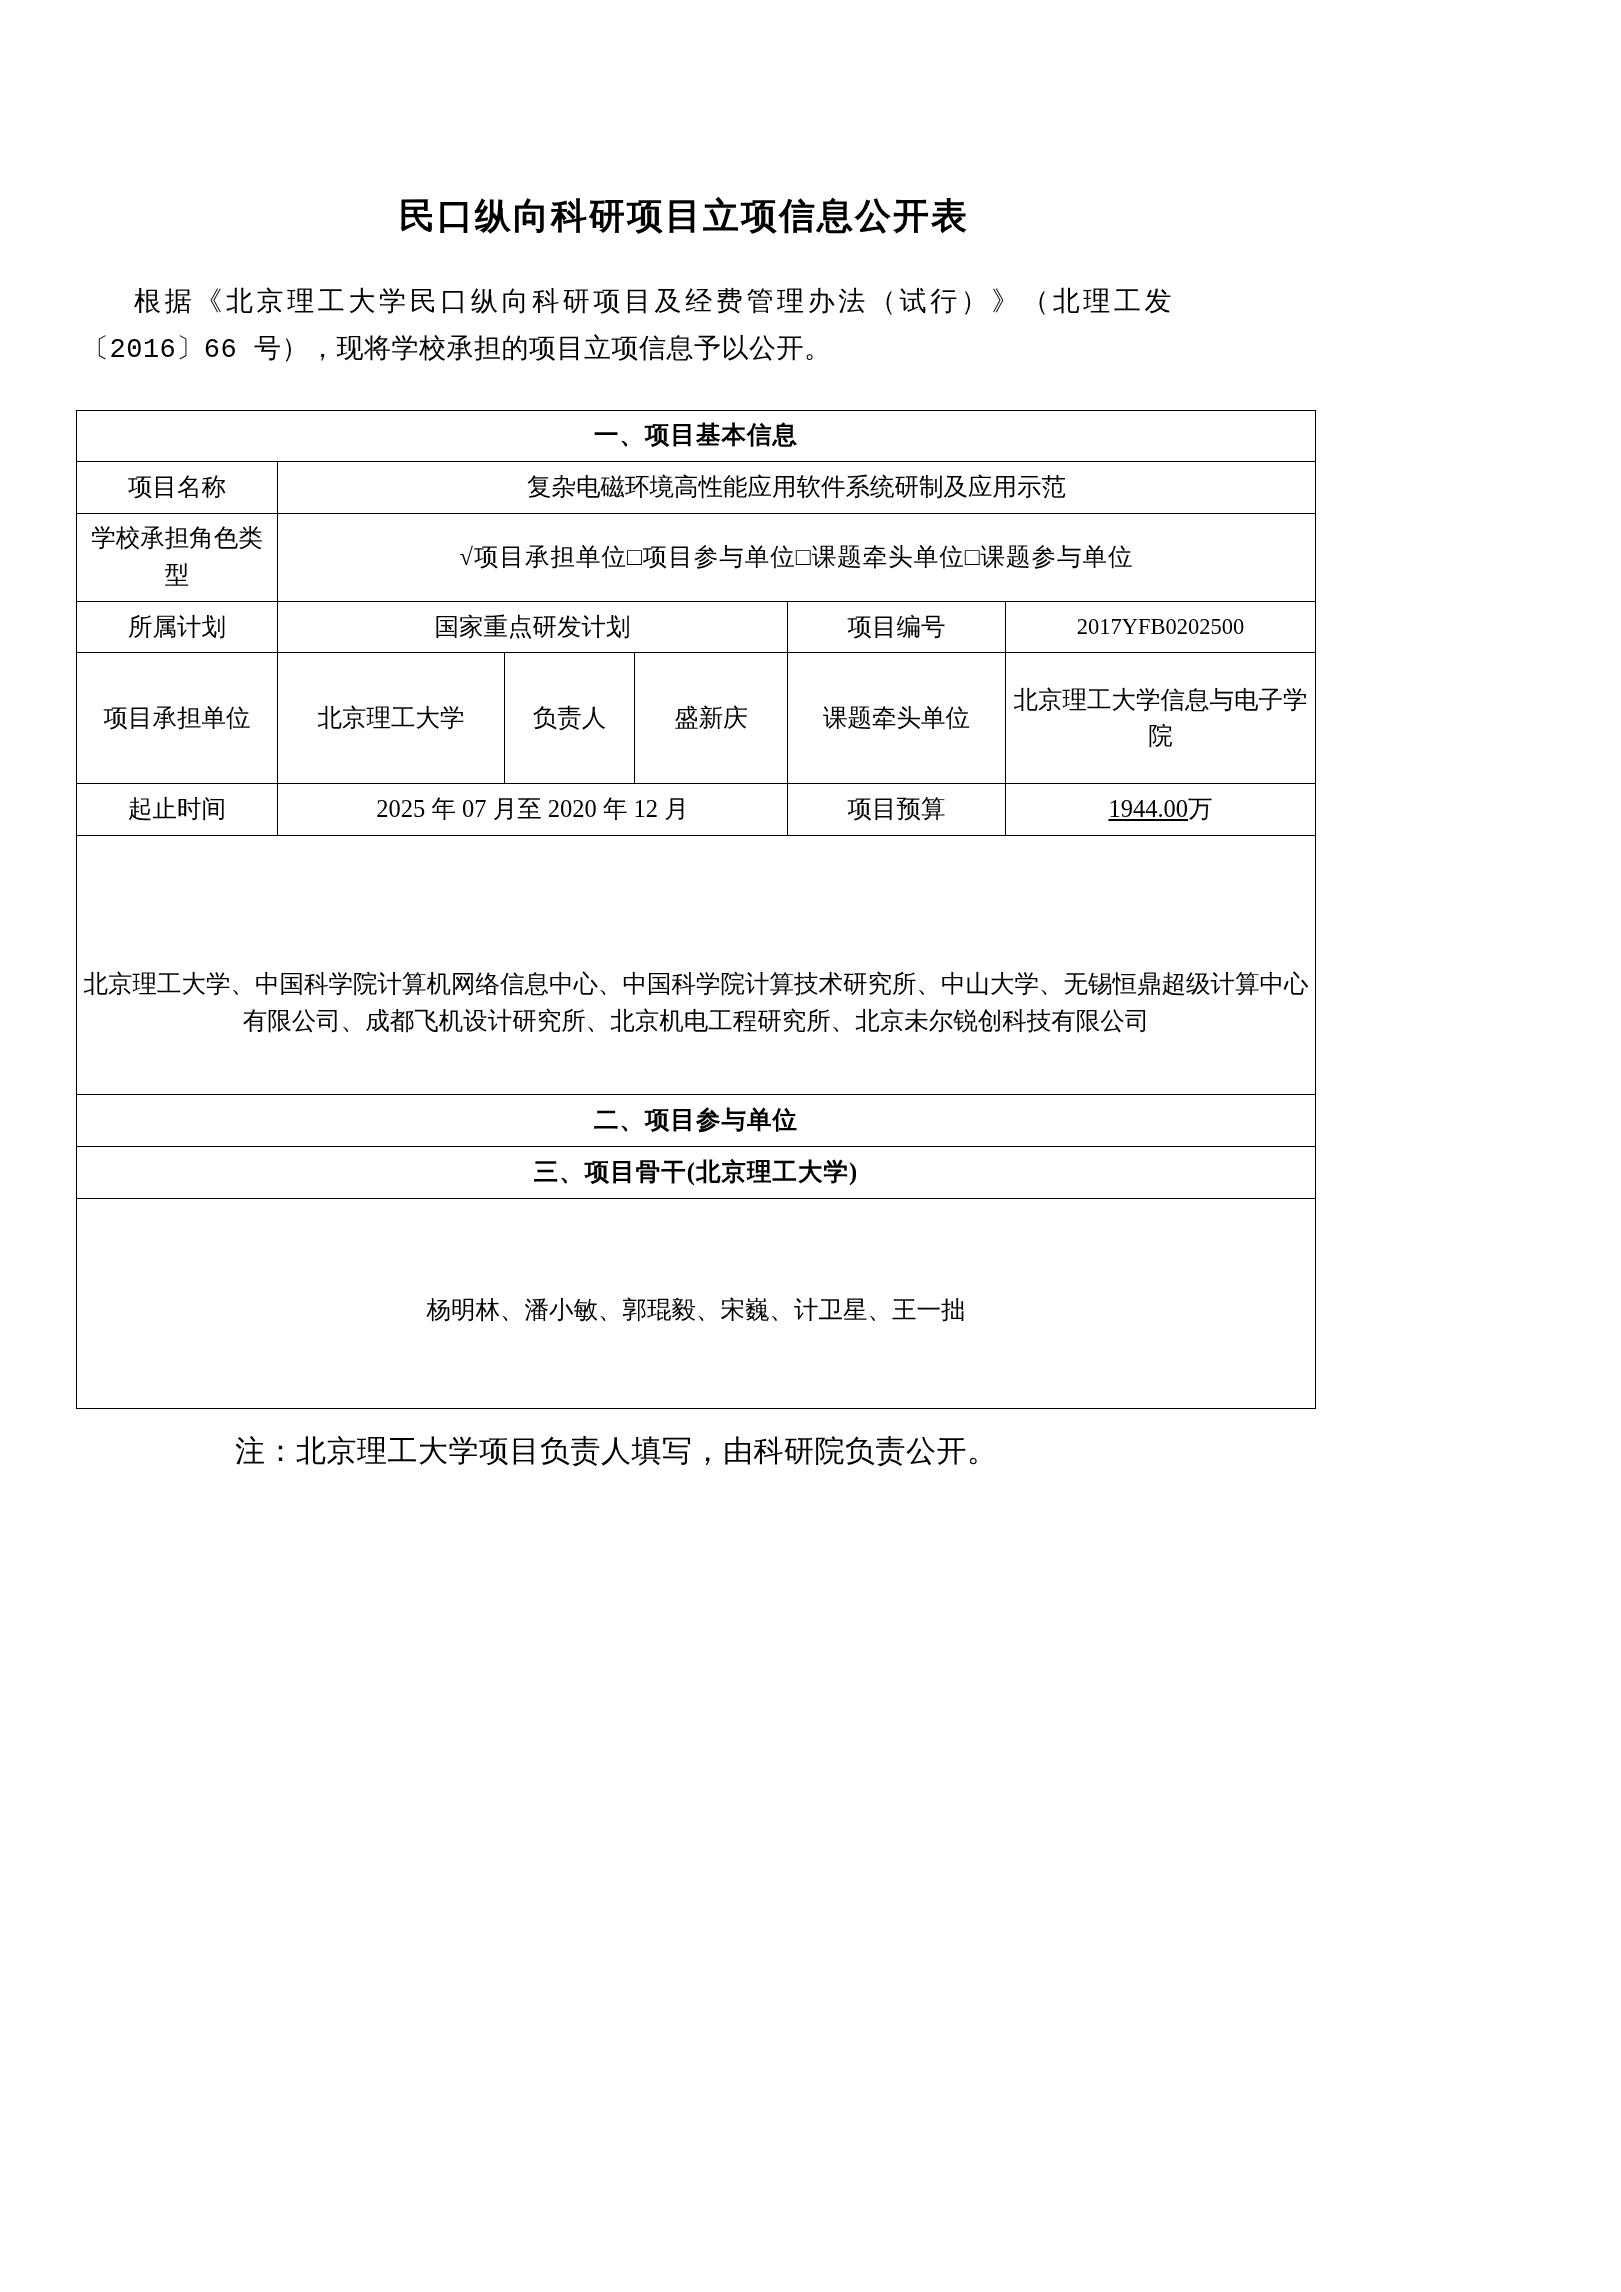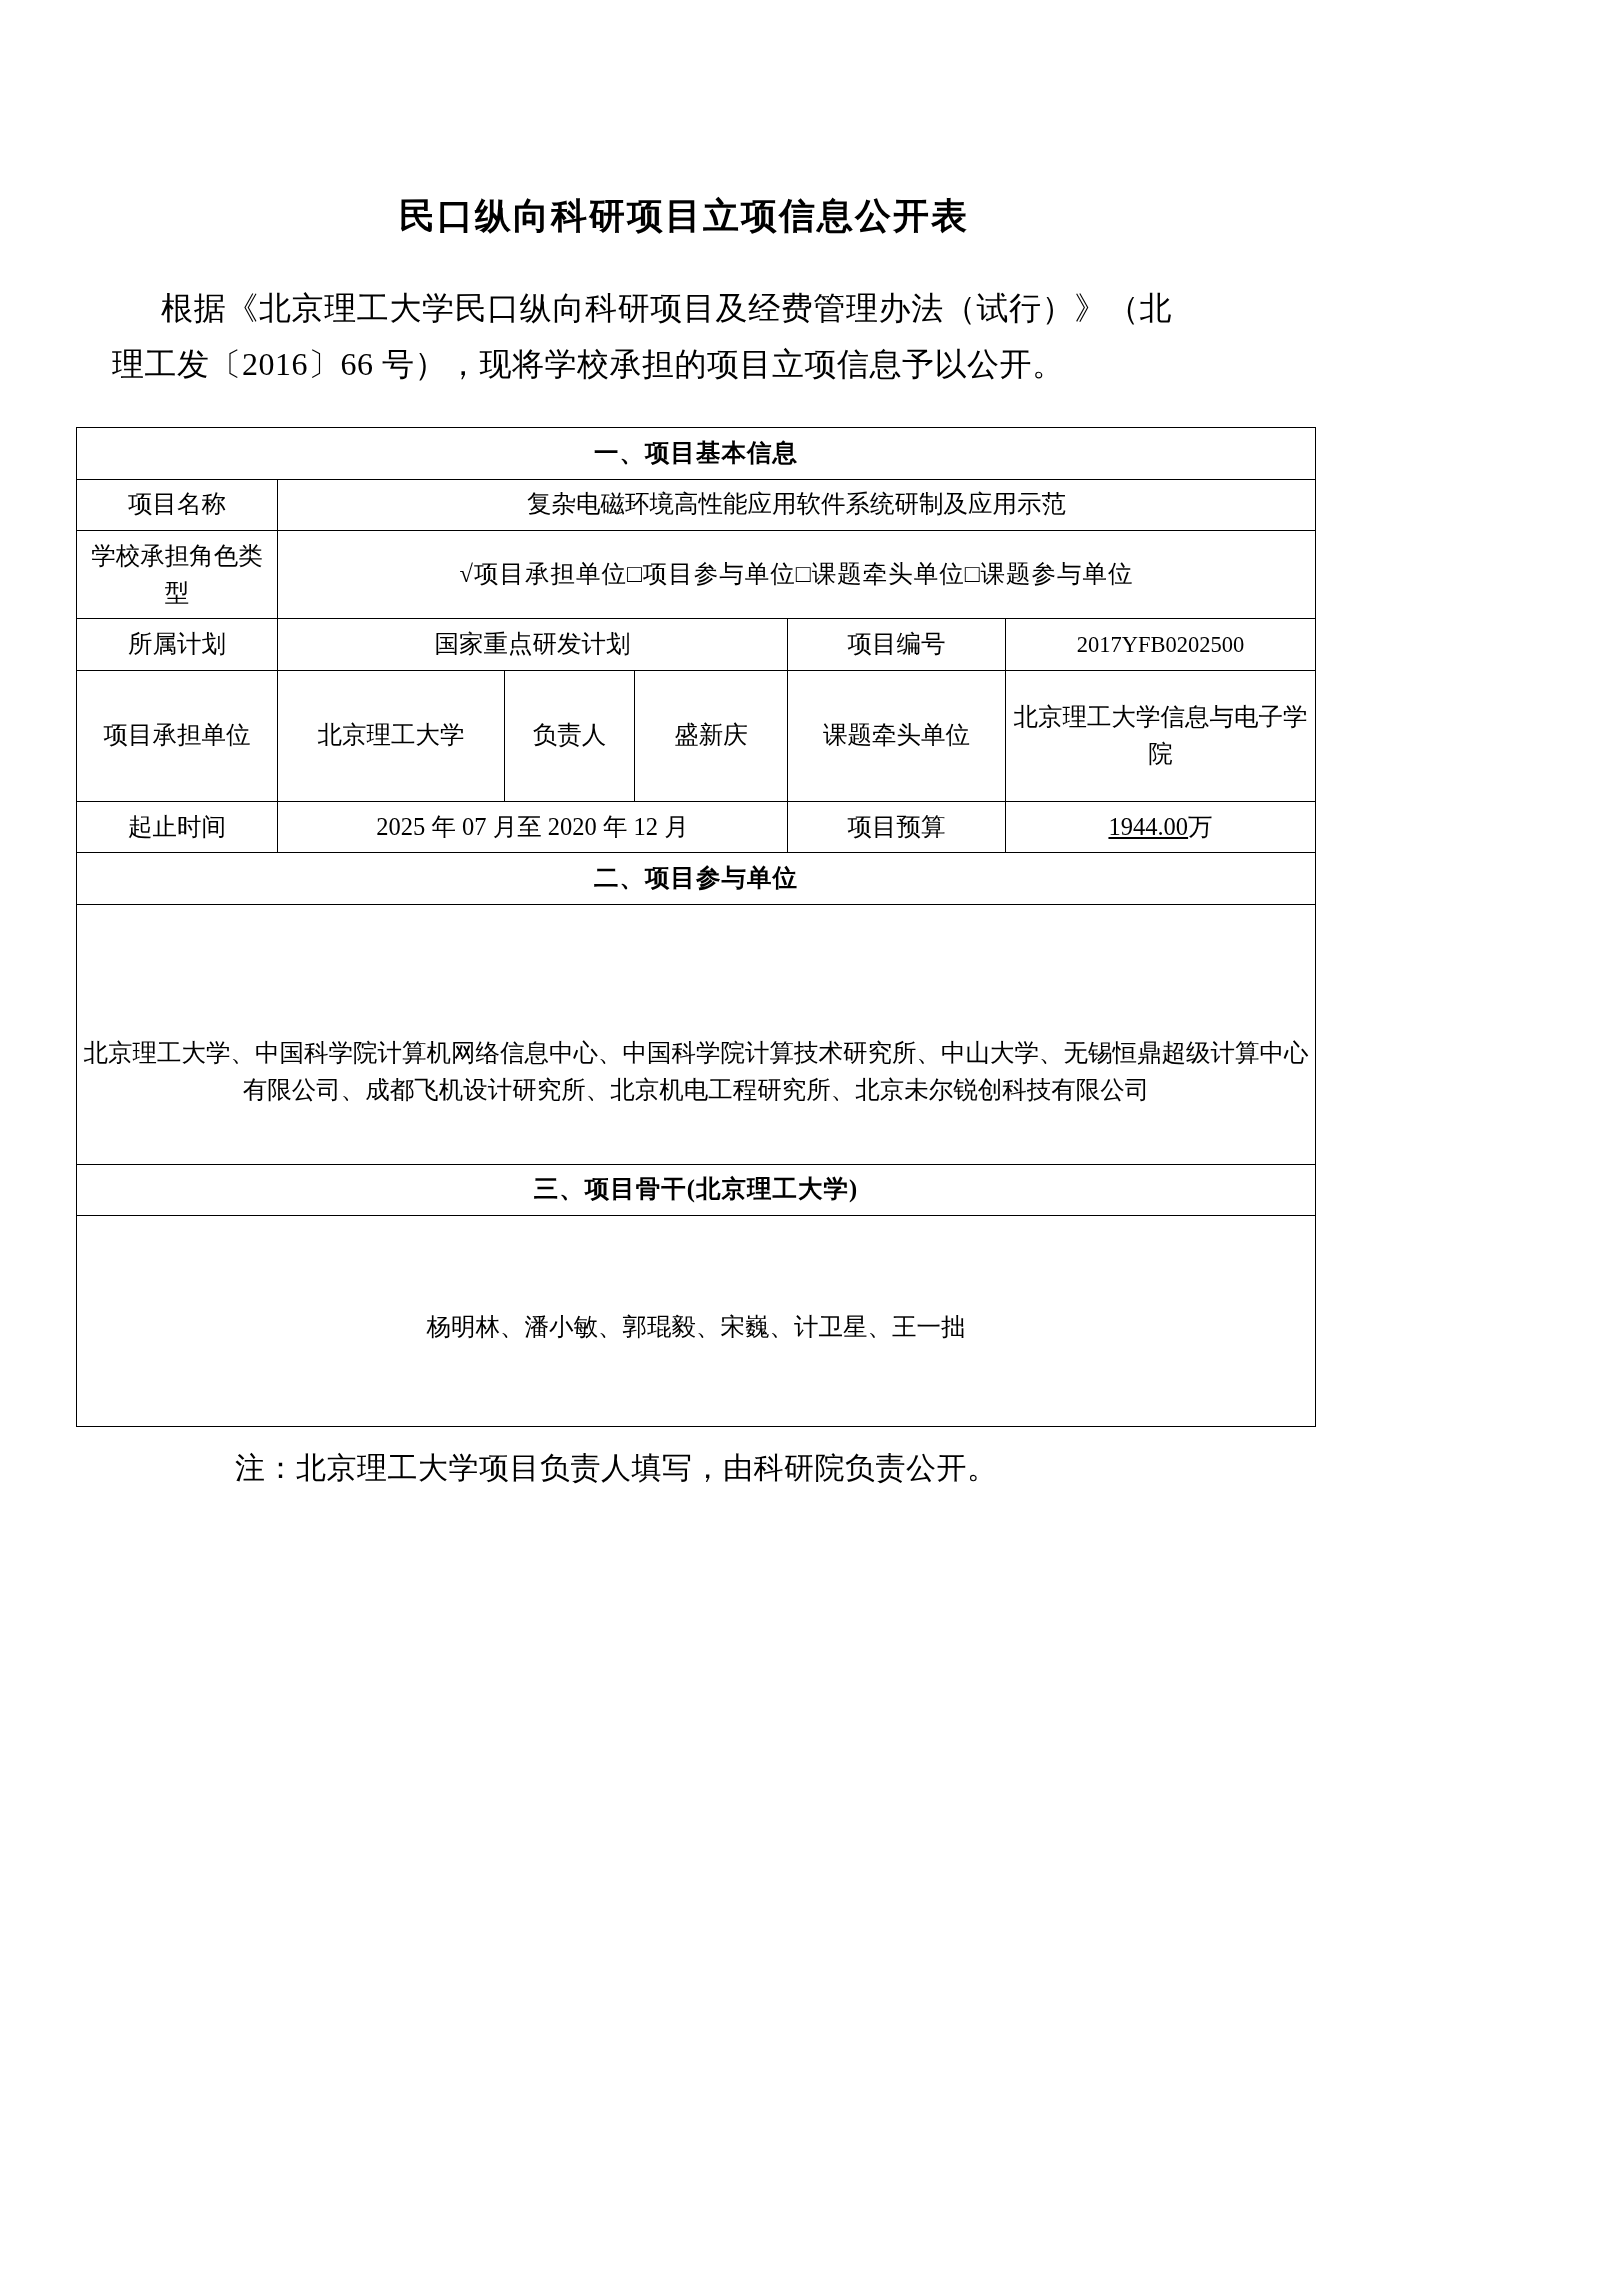--- a/index.html
+++ b/index.html
@@ -25,25 +25,26 @@
   }
   .doc-title {
     text-align: center;
     font-size: 36px;
     font-weight: bold;
     letter-spacing: 2px;
     margin-top: 192px;
     font-family: "Liberation Serif", "DejaVu Serif", serif;
   }
   .intro {
-    margin: 39px 196px 0 112px;
-    font-size: 32px;
+    margin: 39px 196px 0 82px;
+    font-size: 27px;
     line-height: 1.75;
     text-align: justify;
     letter-spacing: 0.5px;
+    font-family: Liberation Mono, monospace;
   }
   .intro .ind {
     display: inline-block;
     width: 49px;
   }
   table.main {
     border-collapse: collapse;
     margin: 35px 0 0 76px;
     width: 1239px;
     table-layout: fixed;
@@ -131,26 +132,26 @@
         <td>课题牵头单位</td>
         <td class="cell-multiline">北京理工大学信息与电子学院</td>
       </tr>
       <tr>
         <td>起止时间</td>
         <td colspan="3">2025 年 07 月至 2020 年 12 月</td>
         <td>项目预算</td>
         <td><span class="underline-val">1944.00</span><span>万</span></td>
       </tr>
       <tr>
-        <td class="section-head" colspan="6">二、项目参与单位</td>
-      </tr>
-      <tr>
         <td class="left-body body-block-tall" colspan="6">
           <div style="padding-top:76px">北京理工大学、中国科学院计算机网络信息中心、中国科学院计算技术研究所、中山大学、无锡恒鼎超级计算中心有限公司、成都飞机设计研究所、北京机电工程研究所、北京未尔锐创科技有限公司</div>
         </td>
+      </tr>
+      <tr>
+        <td class="section-head" colspan="6">二、项目参与单位</td>
       </tr>
       <tr>
         <td class="section-head" colspan="6">三、项目骨干(北京理工大学)</td>
       </tr>
       <tr>
         <td class="left-body body-block-tall2" colspan="6">
           <div style="padding-top:13.7px">杨明林、潘小敏、郭琨毅、宋巍、计卫星、王一拙</div>
         </td>
       </tr>
     </tbody>

